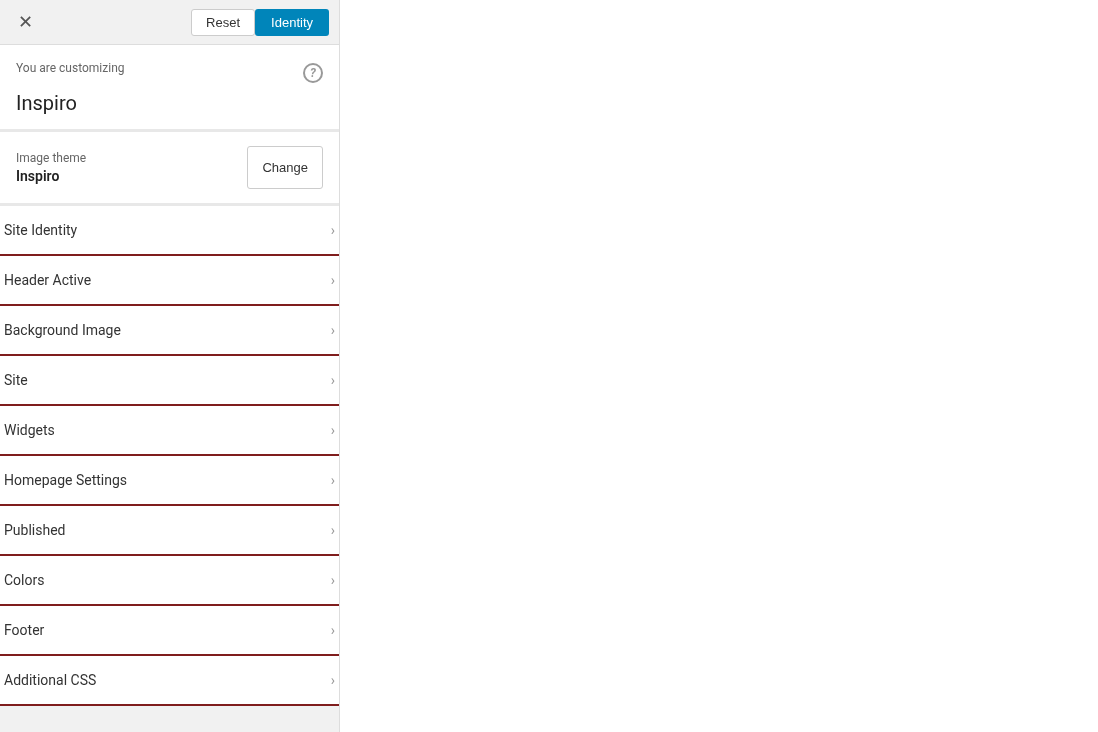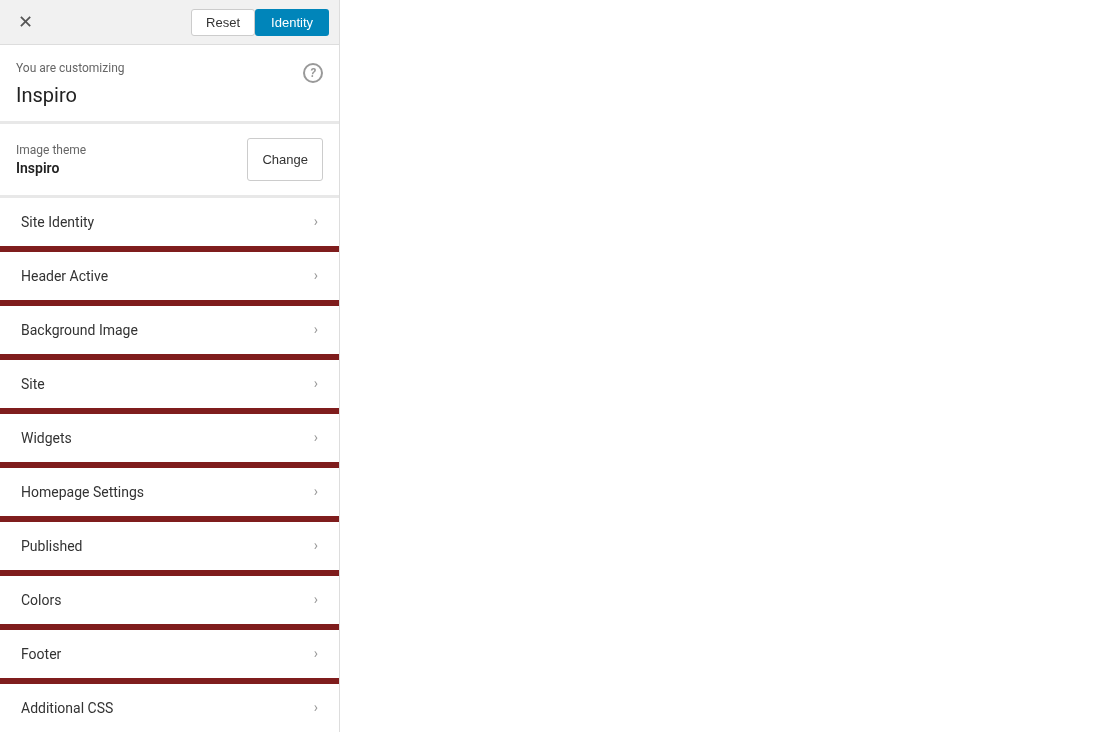--- a/index.html
+++ b/index.html
@@ -86,21 +86,21 @@
 
     .customizing-header {
       display: flex;
       justify-content: space-between;
       align-items: flex-start;
     }
 
     .customizing-label {
       font-size: 12px;
       color: #666;
-      margin-bottom: 8px;
+      margin-bottom: 16px;
     }
 
     .customizing-name {
       font-size: 20px;
       font-weight: 400;
       color: #222;
     }
 
     .help-icon {
       width: 20px;
@@ -154,24 +154,25 @@
     }
 
     
     .menu-list {
       flex: 1;
       background: #f1f1f1;
     }
 
     .menu-item {
       display: flex;
-      justify-content: space-between;
-      padding: 16px 21px;
-      background: #fff;
-      border-bottom: 6px solid #7f1d1d;
+      align-items: center;
+      justify-content: space-between;
+      padding: 16px 4px;
+      background: #fff;
+      border-bottom: 2px solid #7f1d1d;
       cursor: pointer;
       transition: background 0.1s;
     }
 
     .menu-item-label {
       font-size: 14px;
       color: #333;
     }
 
     .chevron-icon {

